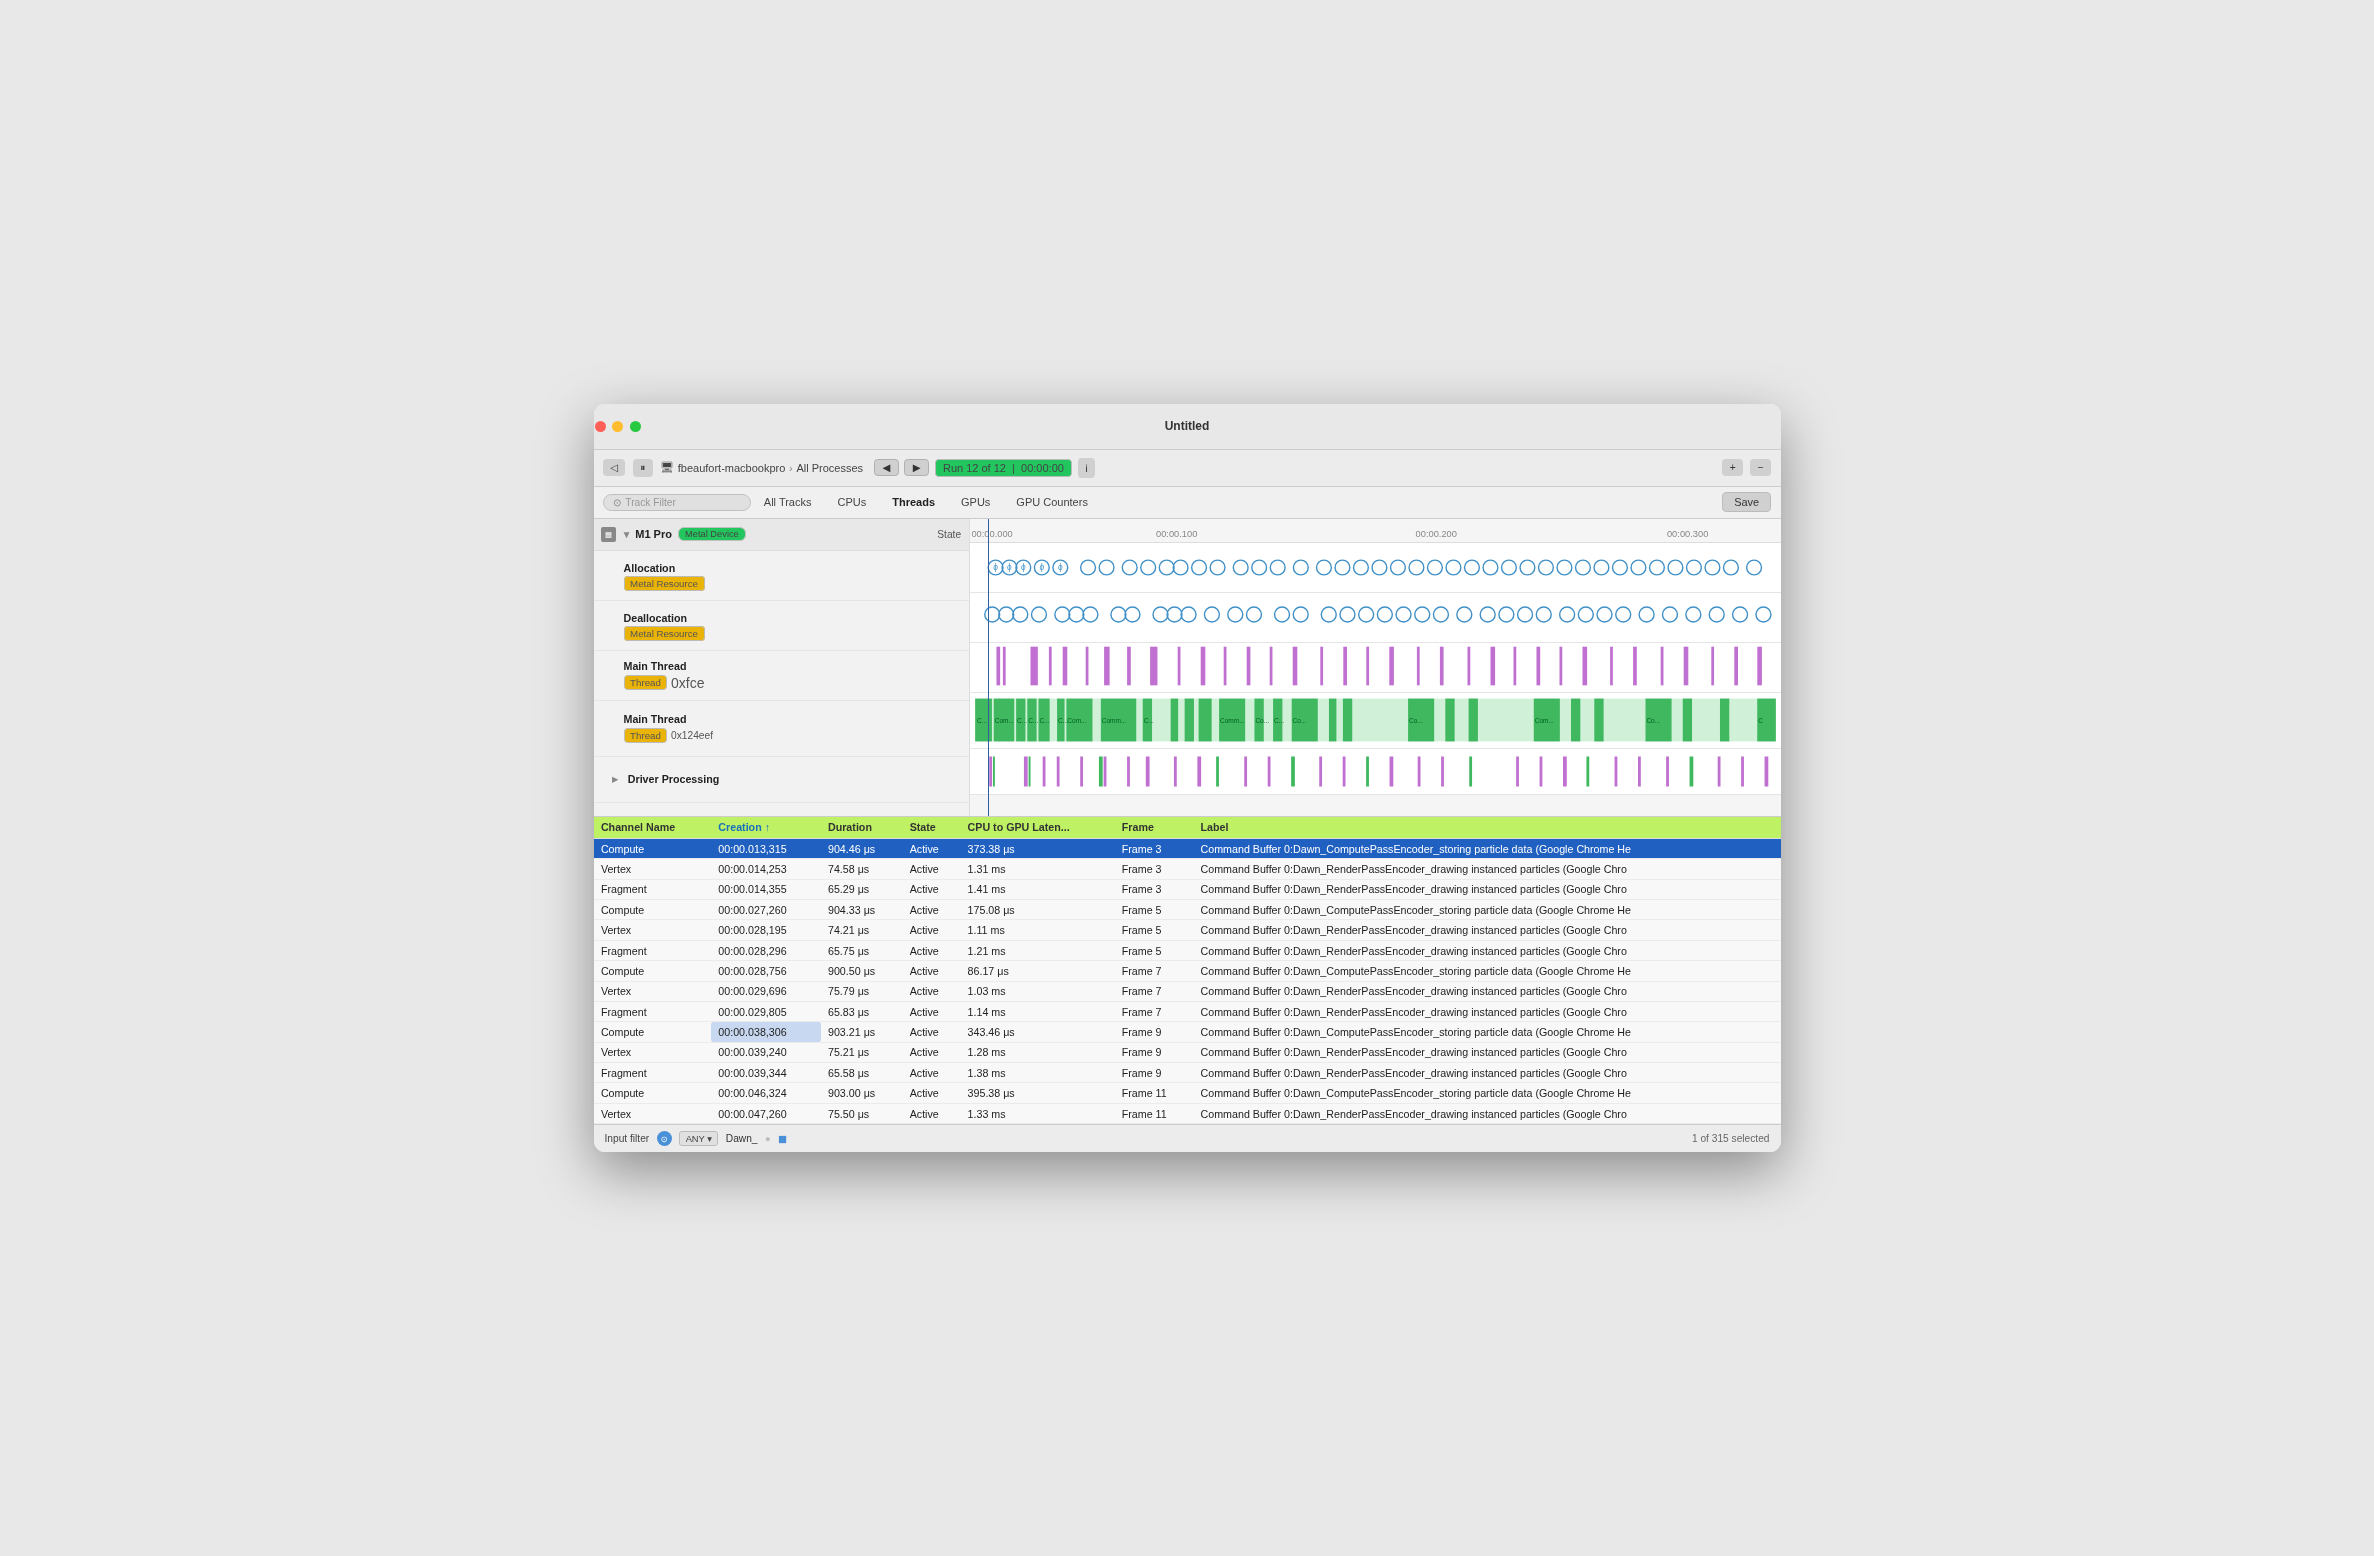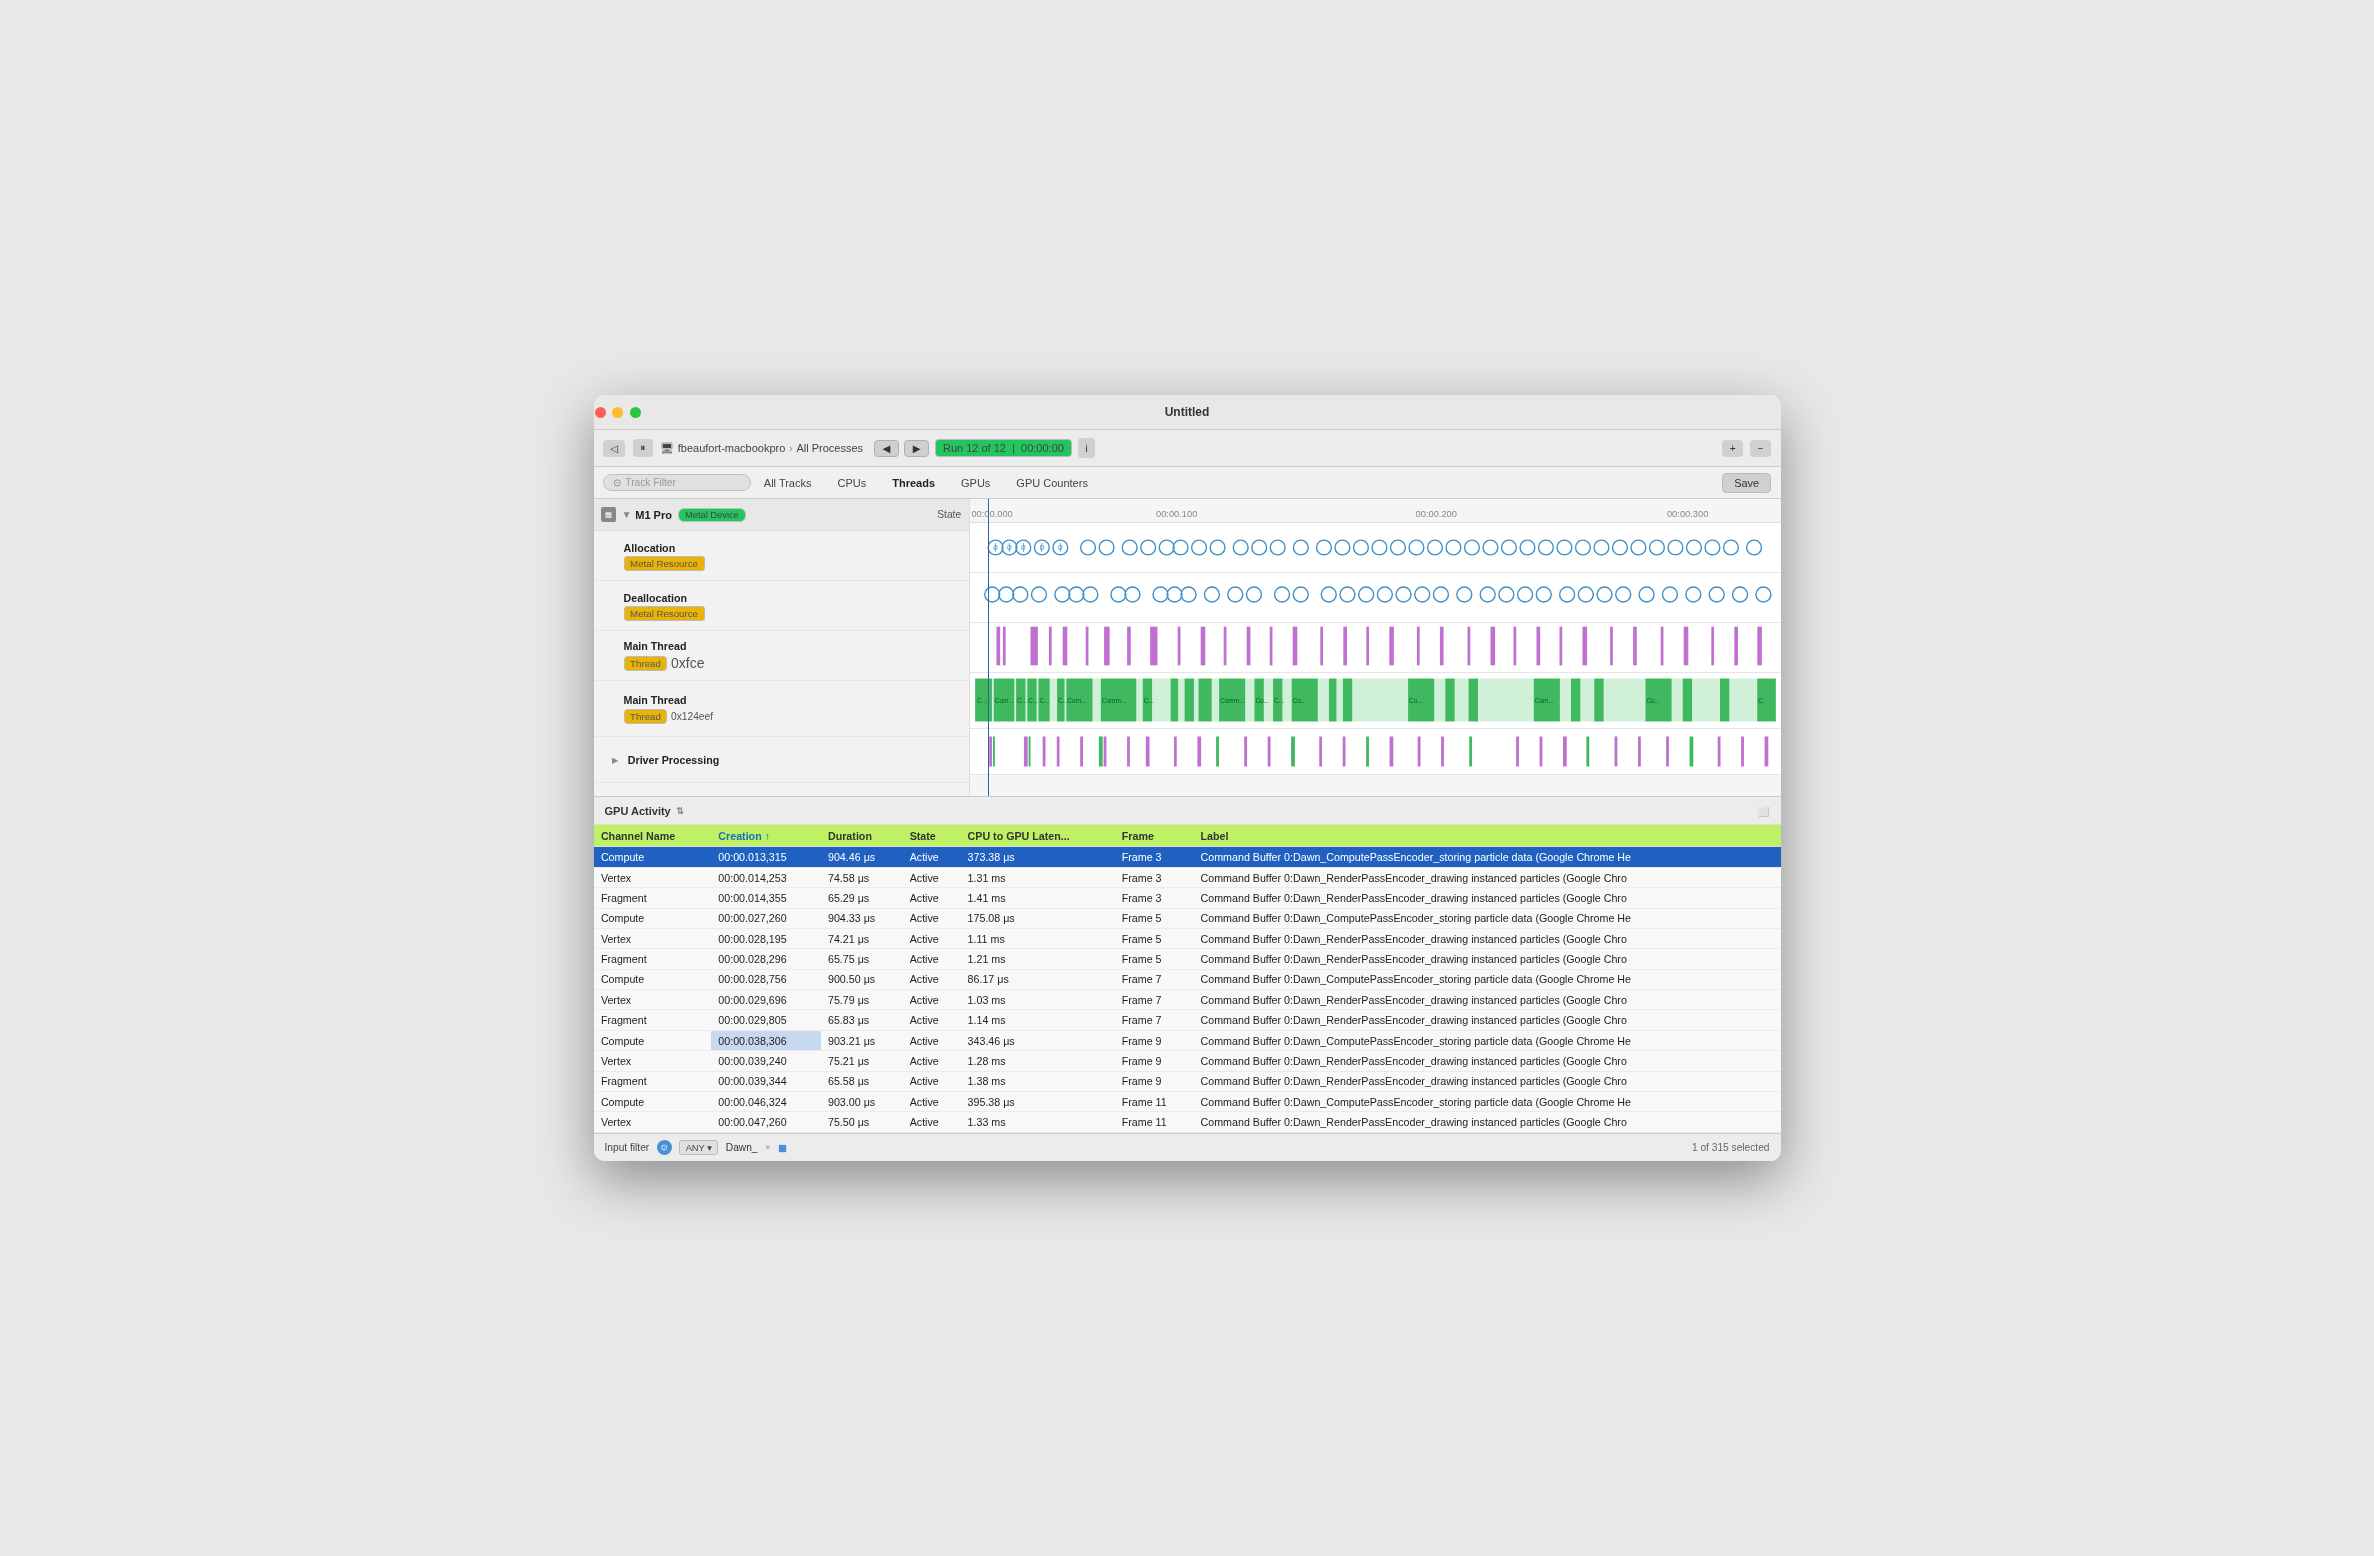--- a/index.html
+++ b/index.html
@@ -17,21 +17,21 @@
       background: #f5f5f5;
       border-radius: 11px;
       box-shadow: 0 18.6px 56px rgba(0,0,0,0.4);
       overflow: hidden;
       display: flex;
       flex-direction: column;
     }
     
     .title-bar {
       background: #e8e8e8;
-      height: 35px;
+      height: 46px;
       display: flex;
       align-items: center;
       padding: 0 1px;
       position: relative;
       border-bottom: 0.9px solid #ccc;
     }
     .traffic-lights {
       display: flex;
       gap: 6.5px;
     }
@@ -726,27 +726,20 @@
           <rect x="765" y="8" width="4" height="32" fill="#40b860"></rect>
           <rect x="795" y="8" width="3" height="32" fill="#c070d0"></rect>
           <rect x="820" y="8" width="3" height="32" fill="#c070d0"></rect>
           <rect x="845" y="8" width="4" height="32" fill="#c070d0"></rect>
         </svg>
       </div>
     </div>
   </div>
 
   <div class="gpu-activity">
-    <div class="gpu-activity-header">
-      <span>GPU Activity</span>
-      <span style="font-size:9.3px;color:#888;">⇅</span>
-      <div style="margin-left:auto;">
-        <span style="font-size:9.3px;color:#888;">⬜</span>
-      </div>
-    </div>
     <div class="gpu-table">
       <table>
         <thead>
           <tr>
             <th>Channel Name</th>
             <th class="sorted">Creation ↑</th>
             <th>Duration</th>
             <th>State</th>
             <th>CPU to GPU Laten...</th>
             <th>Frame</th>

